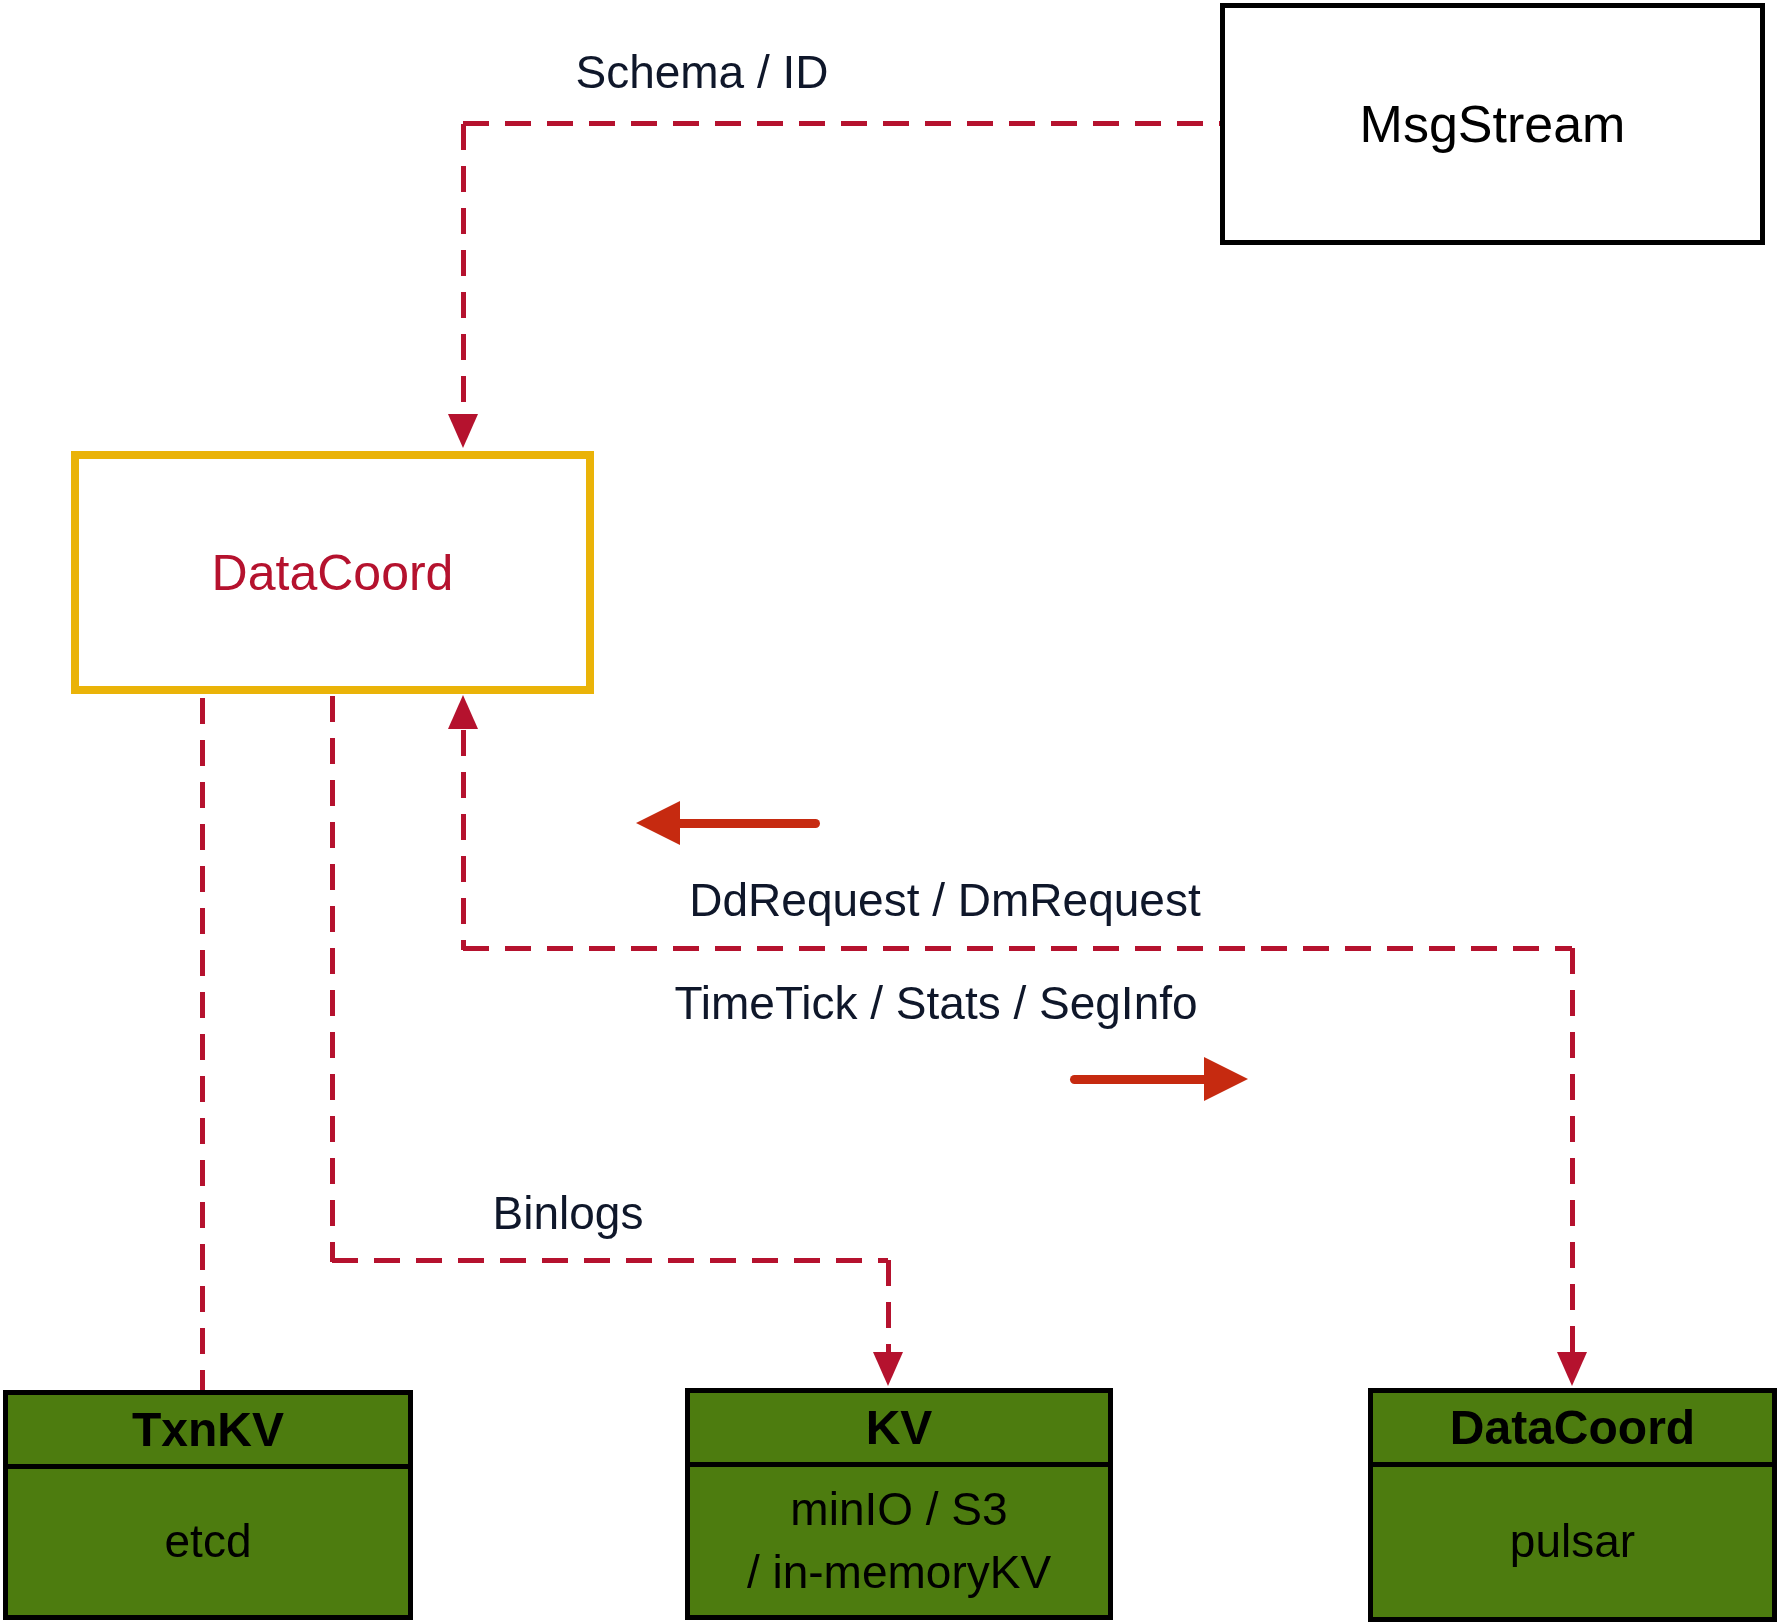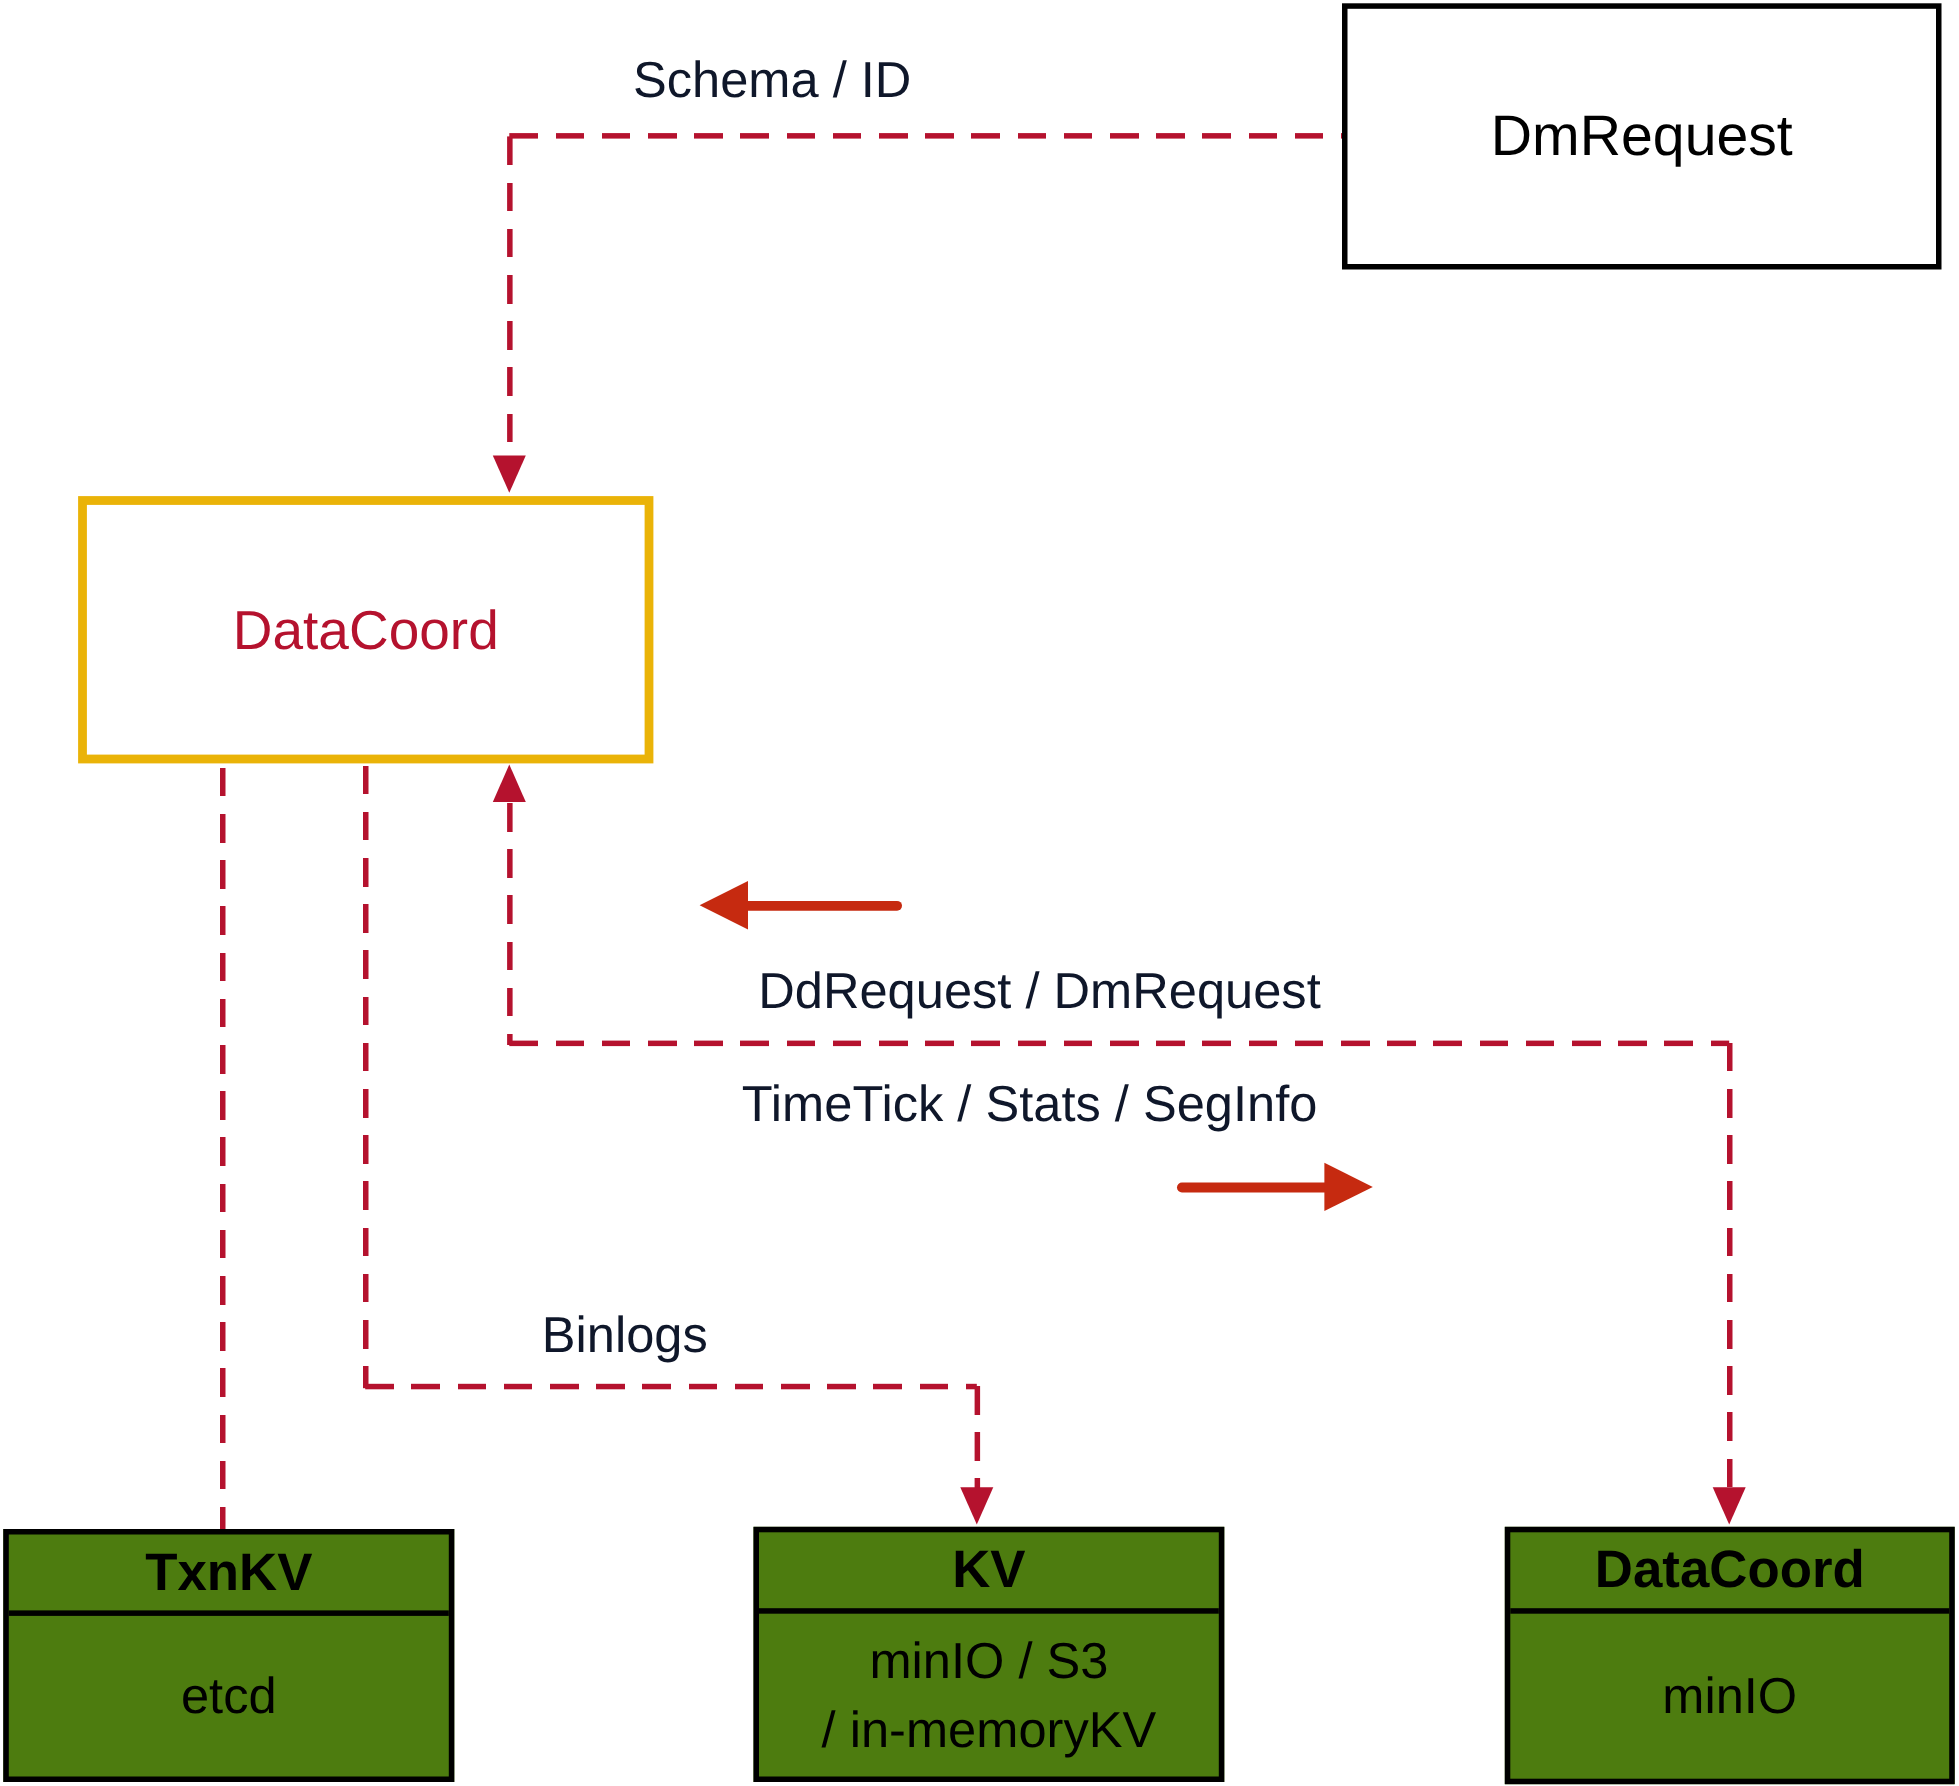--- a/index.html
+++ b/index.html
@@ -161,21 +161,21 @@
   <div class="solid-head" id="arrow-left-head"></div>
   <div class="solid-shaft" id="arrow-right-shaft"></div>
   <div class="solid-head" id="arrow-right-head"></div>
 
   <div class="edge-label" id="lbl-schema">Schema / ID</div>
   <div class="edge-label" id="lbl-ddreq">DdRequest / DmRequest</div>
   <div class="edge-label" id="lbl-timetick">TimeTick / Stats / SegInfo</div>
   <div class="edge-label" id="lbl-binlogs">Binlogs</div>
 
   <div class="node black-box" id="rootcoord">
-    <span>DmRequest</span>
+    <span>MsgStream</span>
   </div>
 
   <div class="node red-box" id="datacoord">
     <span>DataCoord</span>
   </div>
 
   <div class="table-node" id="txnkv">
     <div class="hdr">TxnKV</div>
     <div class="bdy">
       <span>etcd</span>
@@ -186,17 +186,17 @@
     <div class="hdr">KV</div>
     <div class="bdy">
       <span>minIO / S3</span>
       <span>/ in-memoryKV</span>
     </div>
   </div>
 
   <div class="table-node" id="msgstream">
     <div class="hdr">DataCoord</div>
     <div class="bdy">
-      <span>minIO</span>
+      <span>pulsar</span>
     </div>
   </div>
 
 </div>
 
 </body></html>

